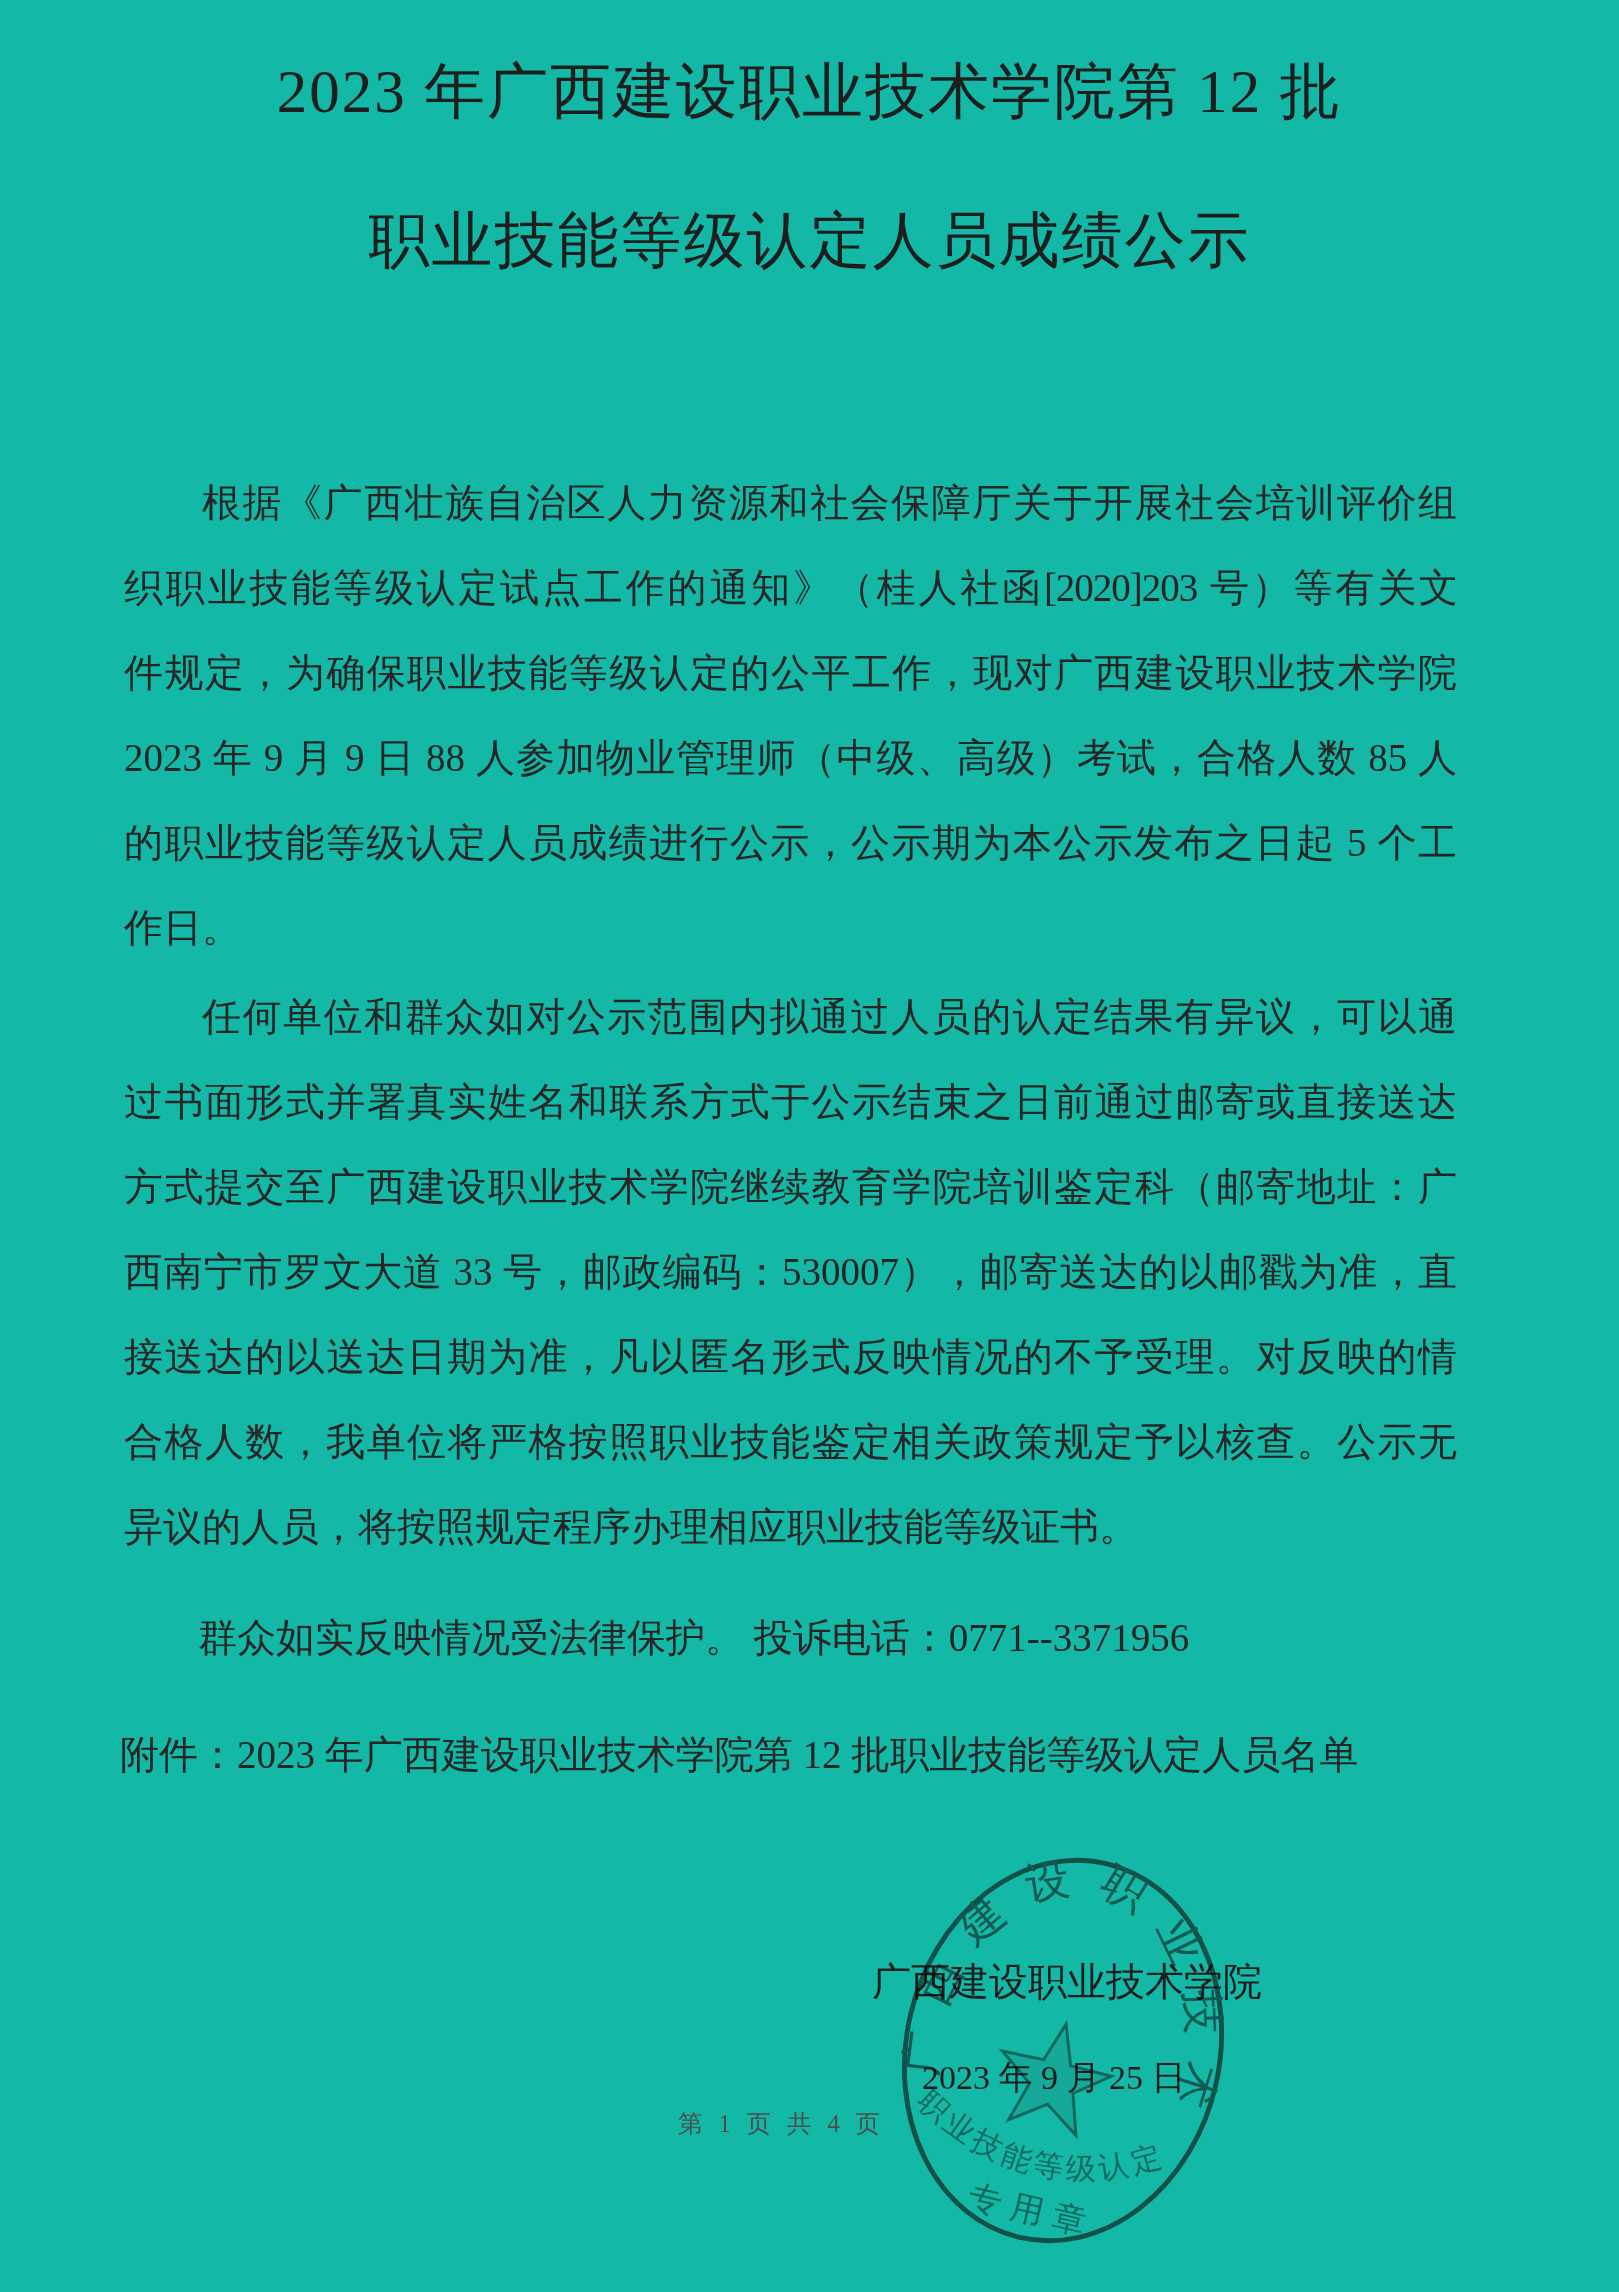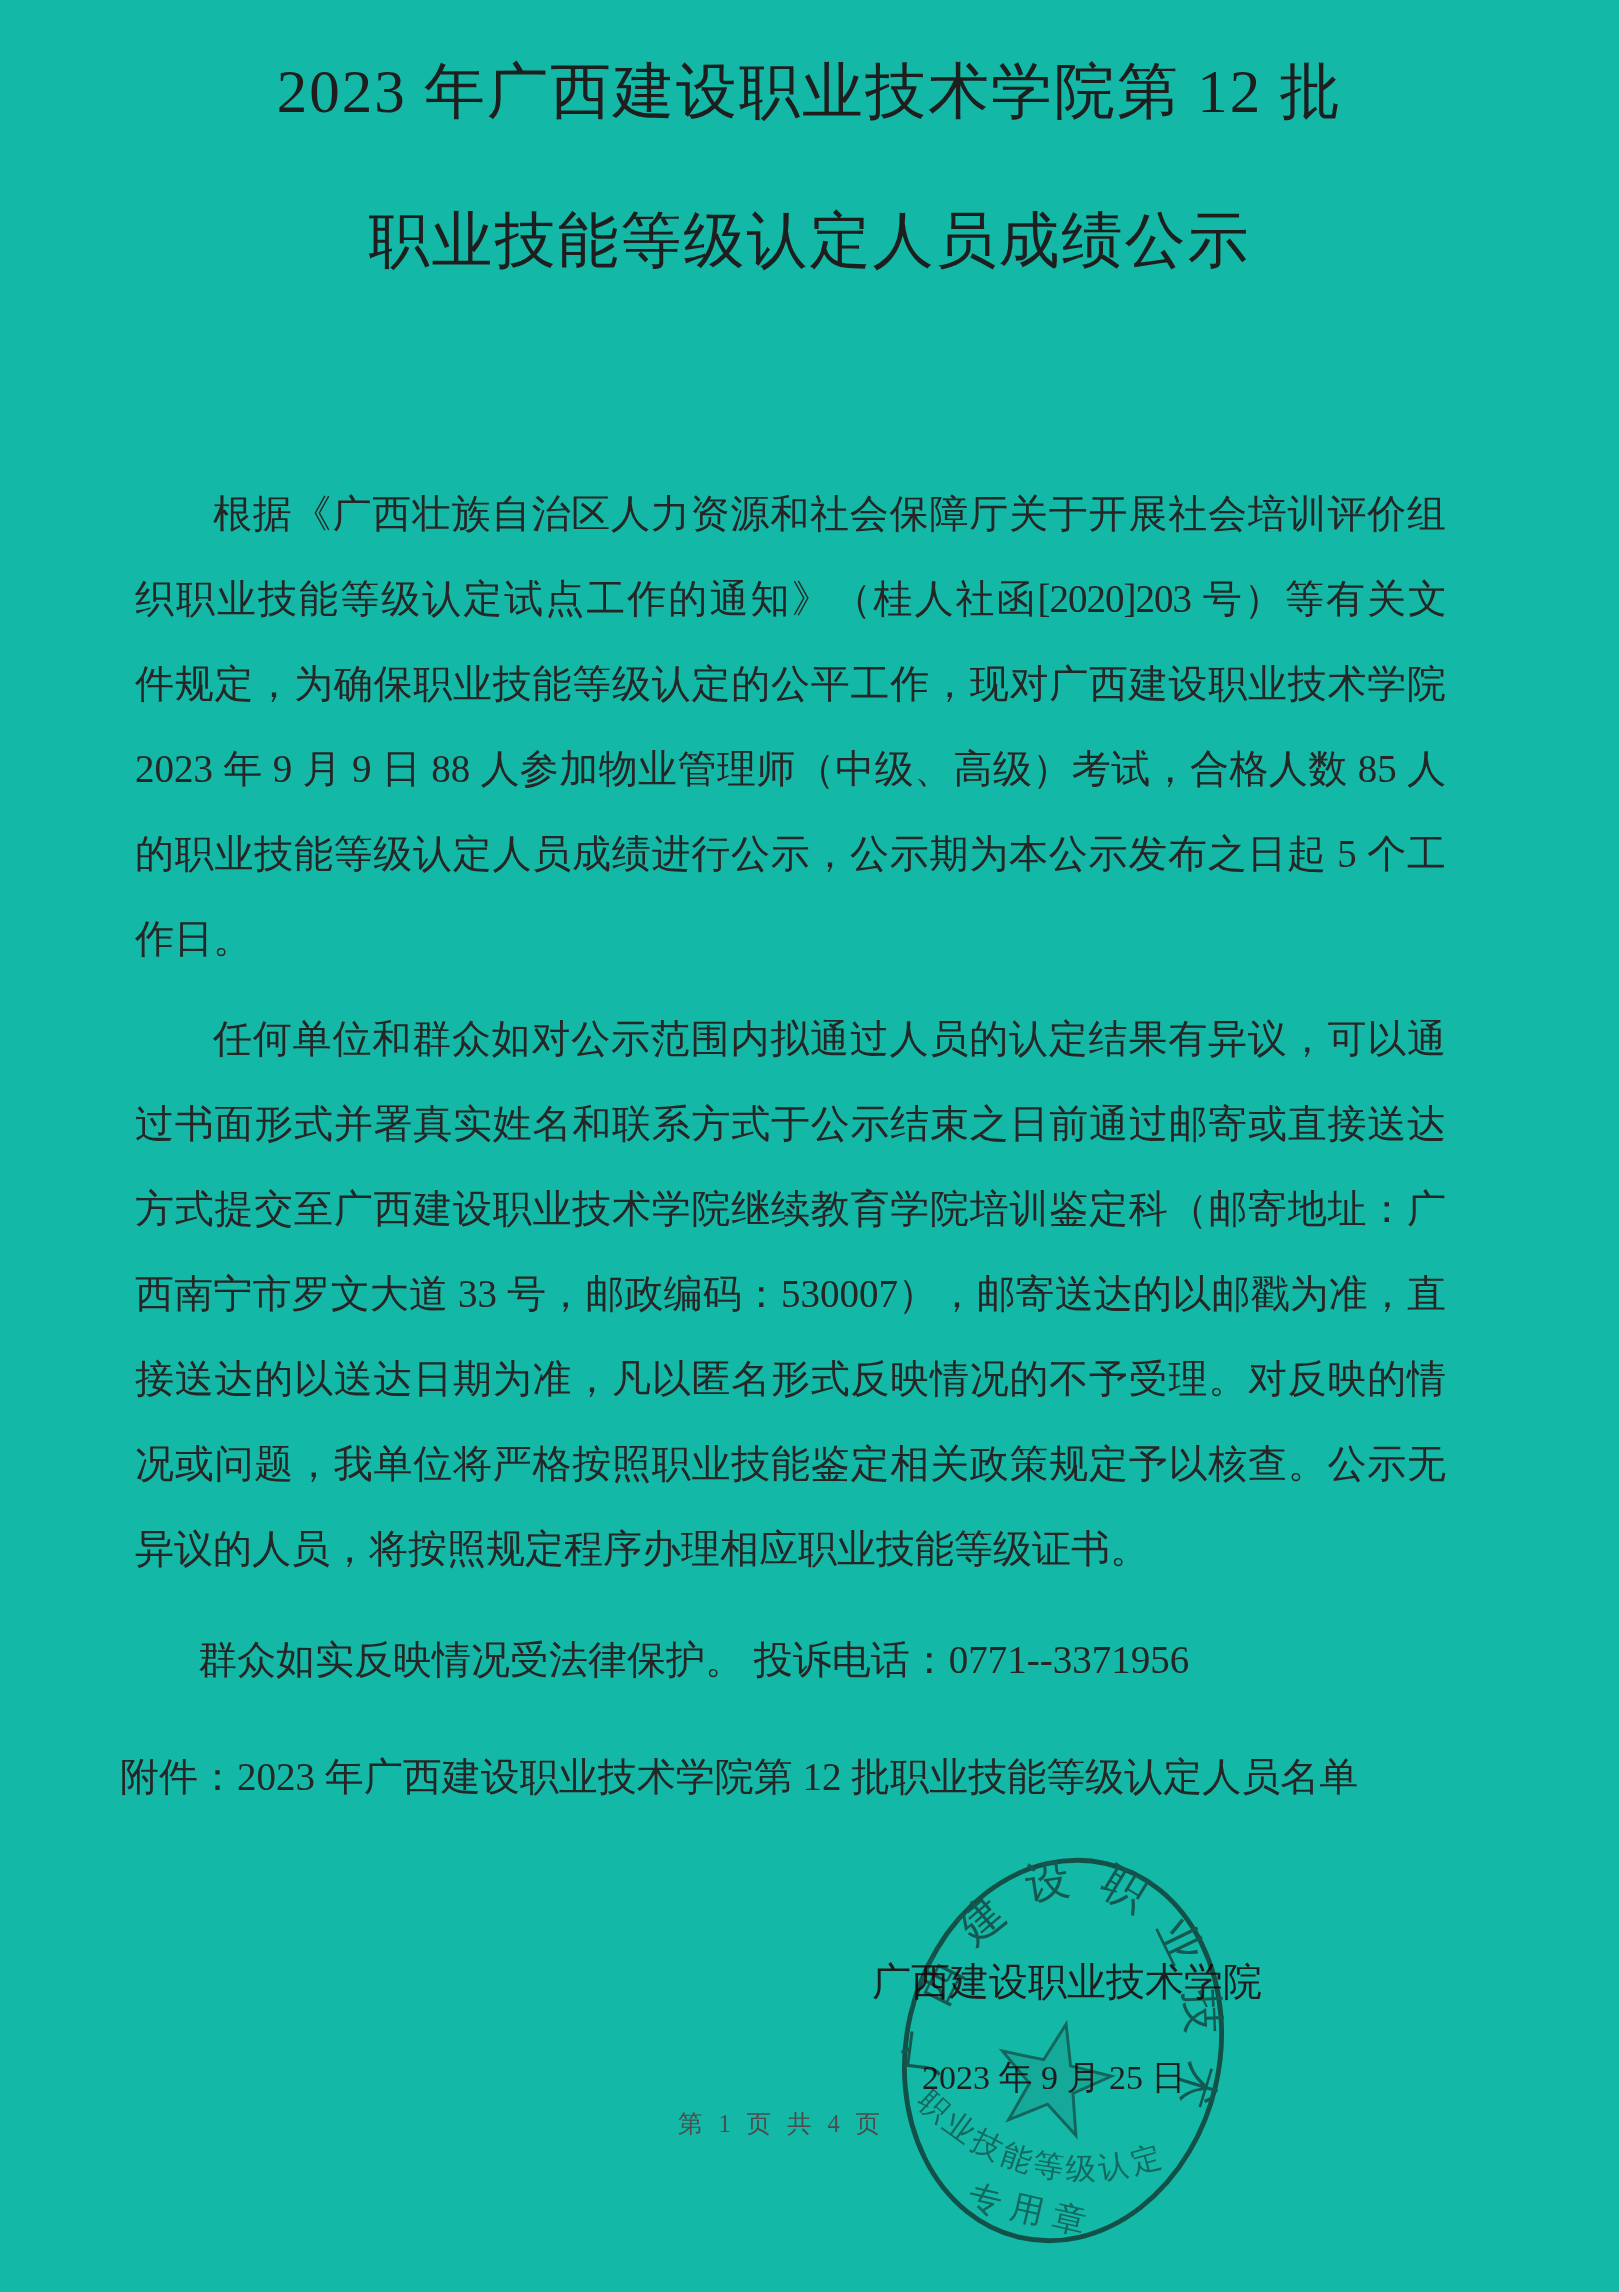--- a/index.html
+++ b/index.html
@@ -26,21 +26,21 @@
     letter-spacing: 2px;
     color: #1e1e1e;
     white-space: nowrap;
   }
   .body-block {
     position: absolute;
     top: 456px;
     left: 120px;
     width: 1341px;
   }
-  .para { margin: 15px; }
+  .para { margin: 4px; }
   .bodyline {
     height: 85px;
     line-height: 85px;
     font-size: 39px;
     text-align: justify;
     text-align-last: justify;
     white-space: normal;
     overflow: visible;
   }
   .bodyline.first { text-indent: 2em; }
@@ -127,21 +127,21 @@
         <div class="bodyline end">作日。</div>
       </div>
 
     <div class="para">
 
     <div class="bodyline first">任何单位和群众如对公示范围内拟通过人员的认定结果有异议，可以通</div>
         <div class="bodyline mid">过书面形式并署真实姓名和联系方式于公示结束之日前通过邮寄或直接送达</div>
         <div class="bodyline mid">方式提交至广西建设职业技术学院继续教育学院培训鉴定科（邮寄地址：广</div>
         <div class="bodyline mid">西南宁市罗文大道 33 号，邮政编码：530007），邮寄送达的以邮戳为准，直</div>
         <div class="bodyline mid">接送达的以送达日期为准，凡以匿名形式反映情况的不予受理。对反映的情</div>
-        <div class="bodyline mid">况或问题，我单位将严格按照职业技能鉴定相关政策规定予以核查。公示无</div>
+        <div class="bodyline mid">合格人数，我单位将严格按照职业技能鉴定相关政策规定予以核查。公示无</div>
         <div class="bodyline end">异议的人员，将按照规定程序办理相应职业技能等级证书。</div>
       </div>
 
     <div class="inline-row">
       <span class="indent">群众如实反映情况受法律保护。</span>
       <span class="phone-part">投诉电话：0771--3371956</span>
     </div>
 
     <div class="attachment-row">附件：2023 年广西建设职业技术学院第 12 批职业技能等级认定人员名单</div>
 

